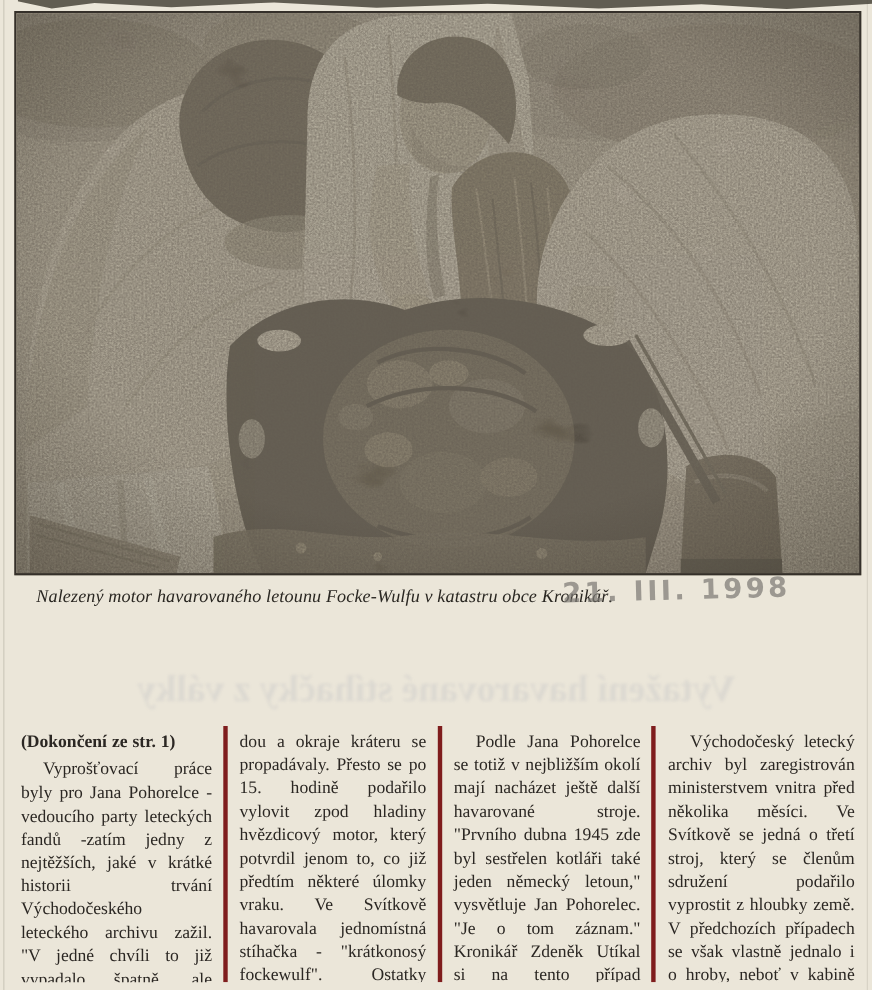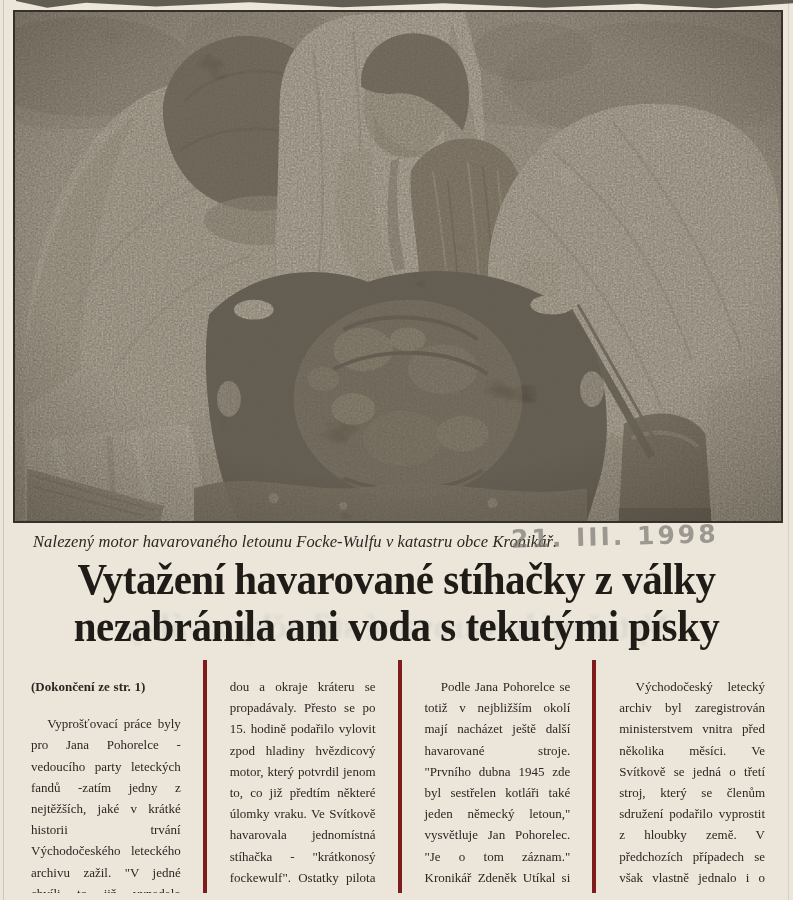--- a/index.html
+++ b/index.html
@@ -46,21 +46,21 @@
     font-size:34px;font-weight:bold;color:rgba(95,105,145,.10);
     transform:scaleX(-1);filter:blur(1.5px);pointer-events:none;
   }
   .body-block{
     position:absolute;left:8px;top:660px;width:779px;height:233px;
     display:grid;grid-template-columns:1fr 1fr 1fr 1fr;overflow:hidden;
   }
   .col{padding:0 6px 0 7px;overflow:hidden;}
   .col + .col{border-left:4px solid #7f1d1d;}
   .col p{
-    margin:16px;font-size:13px;line-height:21.2px;text-align:justify;
+    margin:4px;font-size:16px;line-height:21.2px;text-align:justify;
     color:#2b2723;word-spacing:.5px;
   }
   .col p.indent{text-indent:1.25em;}
   .lead{font-weight:bold;font-size:16.5px;}
 </style>
 </head>
 <body>
 
 <div class="page">
 
@@ -173,24 +173,20 @@
     </svg>
   </figure>
 
   <div class="caption-row">
     <p class="caption">Nalezený motor havarovaného letounu Focke-Wulfu v katastru obce Kronikář.</p>
     <span class="stamp">21. III. 1998</span>
   </div>
 
   <div class="ghostline">Vytažení havarované stíhačky z války</div>
 
-  <h1 class="headline">
-    <span class="hl">Vytažení havarované stíhačky z války</span>
-    <span class="hl">nezabránila ani voda s tekutými písky</span>
-  </h1>
 
   <div class="body-block">
     <div class="col">
       <p class="lead">(Dokončení ze str. 1)</p>
       <p class="indent">Vyprošťovací práce byly pro Jana Pohorelce - vedoucího party leteckých fandů -zatím jedny z nejtěžších, jaké v krátké historii trvání Východočeského leteckého archivu zažil. "V jedné chvíli to již vypadalo špatně, ale nakonec jsme to našli," říká Jan Pohorelec. "Je tady i průšvih s vysokou hladinou spodní vody a tekutými písky." Jáma, kterou vyhloubila ruka bagru, se neustále plnila vo-</p>
     </div>
     <div class="col">
       <p>dou a okraje kráteru se propadávaly. Přesto se po 15. hodině podařilo vylovit zpod hladiny hvězdicový motor, který potvrdil jenom to, co již předtím některé úlomky vraku. Ve Svítkově havarovala jednomístná stíhačka - "krátkonosý fockewulf". Ostatky pilota nalezeny nebyly.</p>
 
     </div>

